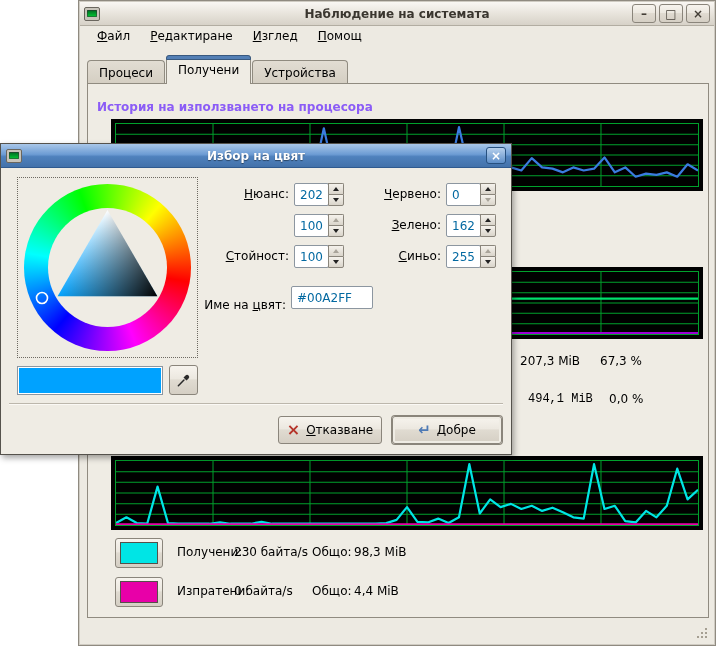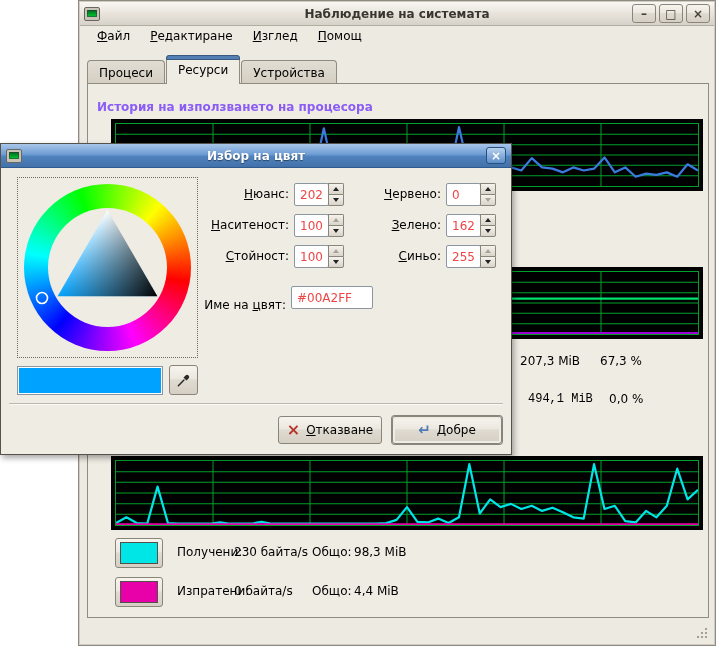--- a/index.html
+++ b/index.html
@@ -9,21 +9,21 @@
 
   
   .btn {
     background:linear-gradient(180deg,#F7F4EE 0%,#ECE8E0 45%,#E0DBD1 50%,#D5CFC4 100%);
     border:1px solid #8A857B; border-radius:3px;
     display:flex; align-items:center; justify-content:center; gap:6px;
     font-size:12px; color:#000;
   }
   .entry {
     background:#fff; border:1px solid #8C96A0; border-radius:2px;
-    display:flex; align-items:center; padding-left:5px; font-size:12px; color:#ef4444;
+    display:flex; align-items:center; padding-left:5px; font-size:12px; color:#0369a1;
   }
   .spin { position:absolute; width:16px; display:flex; flex-direction:column; }
   .spin div { flex:1; background:linear-gradient(180deg,#F5F2EC,#DAD5CB); border:1px solid #8A857B; display:flex; align-items:center; justify-content:center; }
   .spin div:first-child { border-bottom-width:0; border-radius:0 2px 0 0; }
   .spin div:last-child  { border-radius:0 0 2px 0; }
   .tri-up   { width:0; height:0; border-left:3.5px solid transparent; border-right:3.5px solid transparent; border-bottom:4.5px solid #222; }
   .tri-down { width:0; height:0; border-left:3.5px solid transparent; border-right:3.5px solid transparent; border-top:4.5px solid #222; }
   .dim .tri-up { border-bottom-color:#A9A49A; }
   .dim .tri-down { border-top-color:#A9A49A; }
 
@@ -147,21 +147,21 @@
       <span class="menu-item"><u>Р</u>едактиране</span>
       <span class="menu-item"><u>И</u>зглед</span>
       <span class="menu-item"><u>П</u>омощ</span>
     </div>
 
     <div class="tabs">
       <div class="tab">
           <span>Процеси</span>
         </div>
       <div class="tab active">
-          <span>Ресурси</span>
+          <span>Получени</span>
         </div>
       <div class="tab">
           <span>Устройства</span>
         </div>
     </div>
 
     <div class="notebook">
       <div class="section-heading" style="top:16px;">История на използването на процесора</div>
 
       <div class="chart-outer" style="left:23px; top:35px; width:592px; height:72px;">
@@ -281,21 +281,20 @@
     <div class="entry fld-entry" style="left:293px; top:39px;">202</div>
     <div class="spin" style="left:327px; top:39px; height:23px;">
         <div>
           <span class="tri-up"></span>
         </div>
         <div>
           <span class="tri-down"></span>
         </div>
       </div>
 
-    <div class="fld-label" style="left:160px; top:70px;  width:128px;"><u>Н</u>аситеност:</div>
     <div class="entry fld-entry" style="left:293px; top:70px;">100</div>
     <div class="spin" style="left:327px; top:70px; height:23px;">
         <div class="dim">
           <span class="tri-up"></span>
         </div>
         <div>
           <span class="tri-down"></span>
         </div>
       </div>
 

